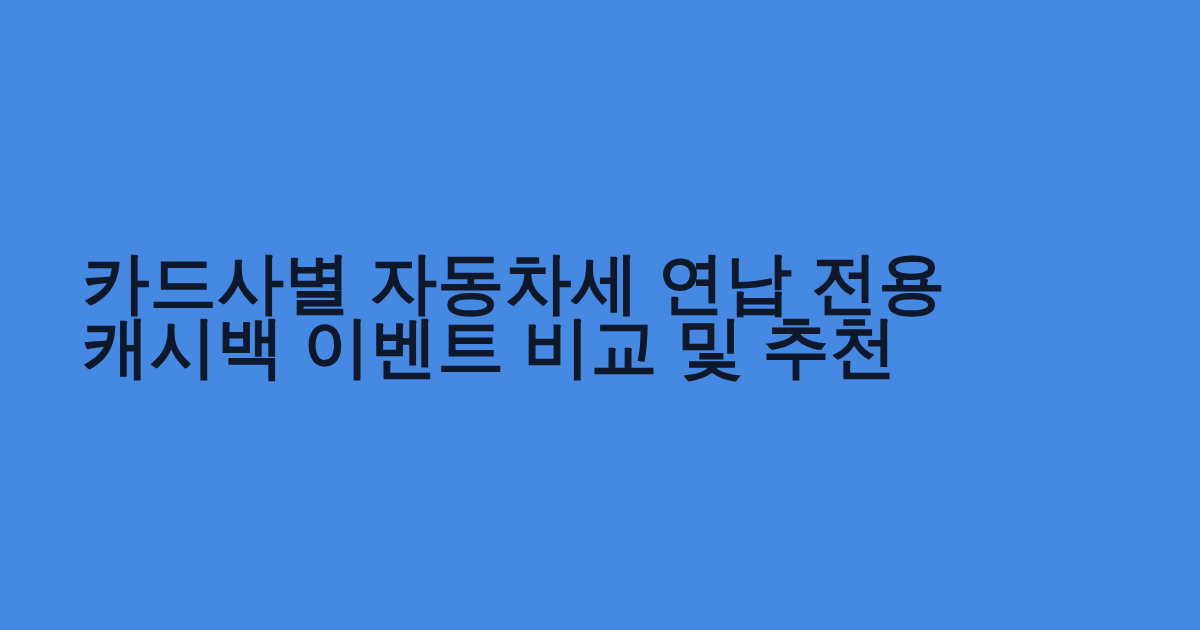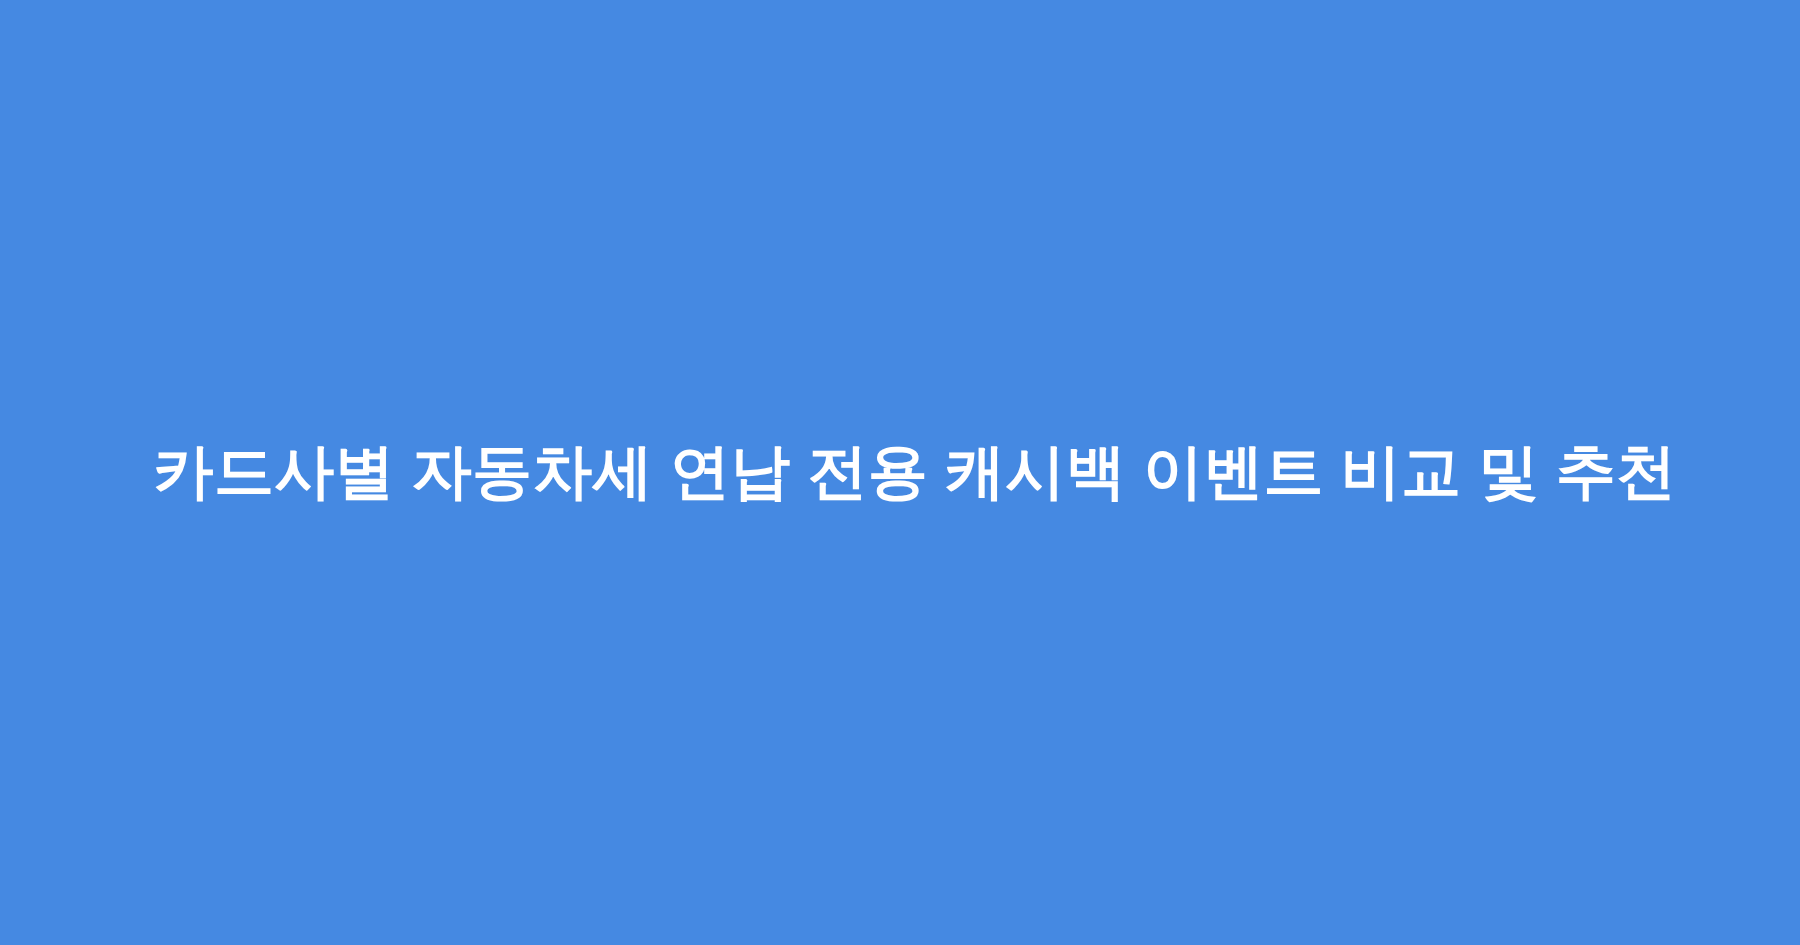--- a/index.html
+++ b/index.html
@@ -27,28 +27,28 @@
 
   .title-block {
     box-sizing: border-box;
     width: 100%;
     padding: 0 70px;
     text-align: center;
   }
 
   .og-title {
     margin: 0;
-    color: #ffffff;
+    color: #0f172a;
     font-family: "Liberation Sans", "DejaVu Sans", sans-serif;
-    font-size: 40px;
+    font-size: 67px;
     font-weight: bold;
     line-height: 64px;
     letter-spacing: 0.2px;
     word-break: keep-all;
-    text-align: right;
+    text-align: left;
     
     max-width: 1035px;
     margin-left: auto;
     margin-right: auto;
   }
 </style>
 </head>
 <body>
 
 <div class="og-card">

